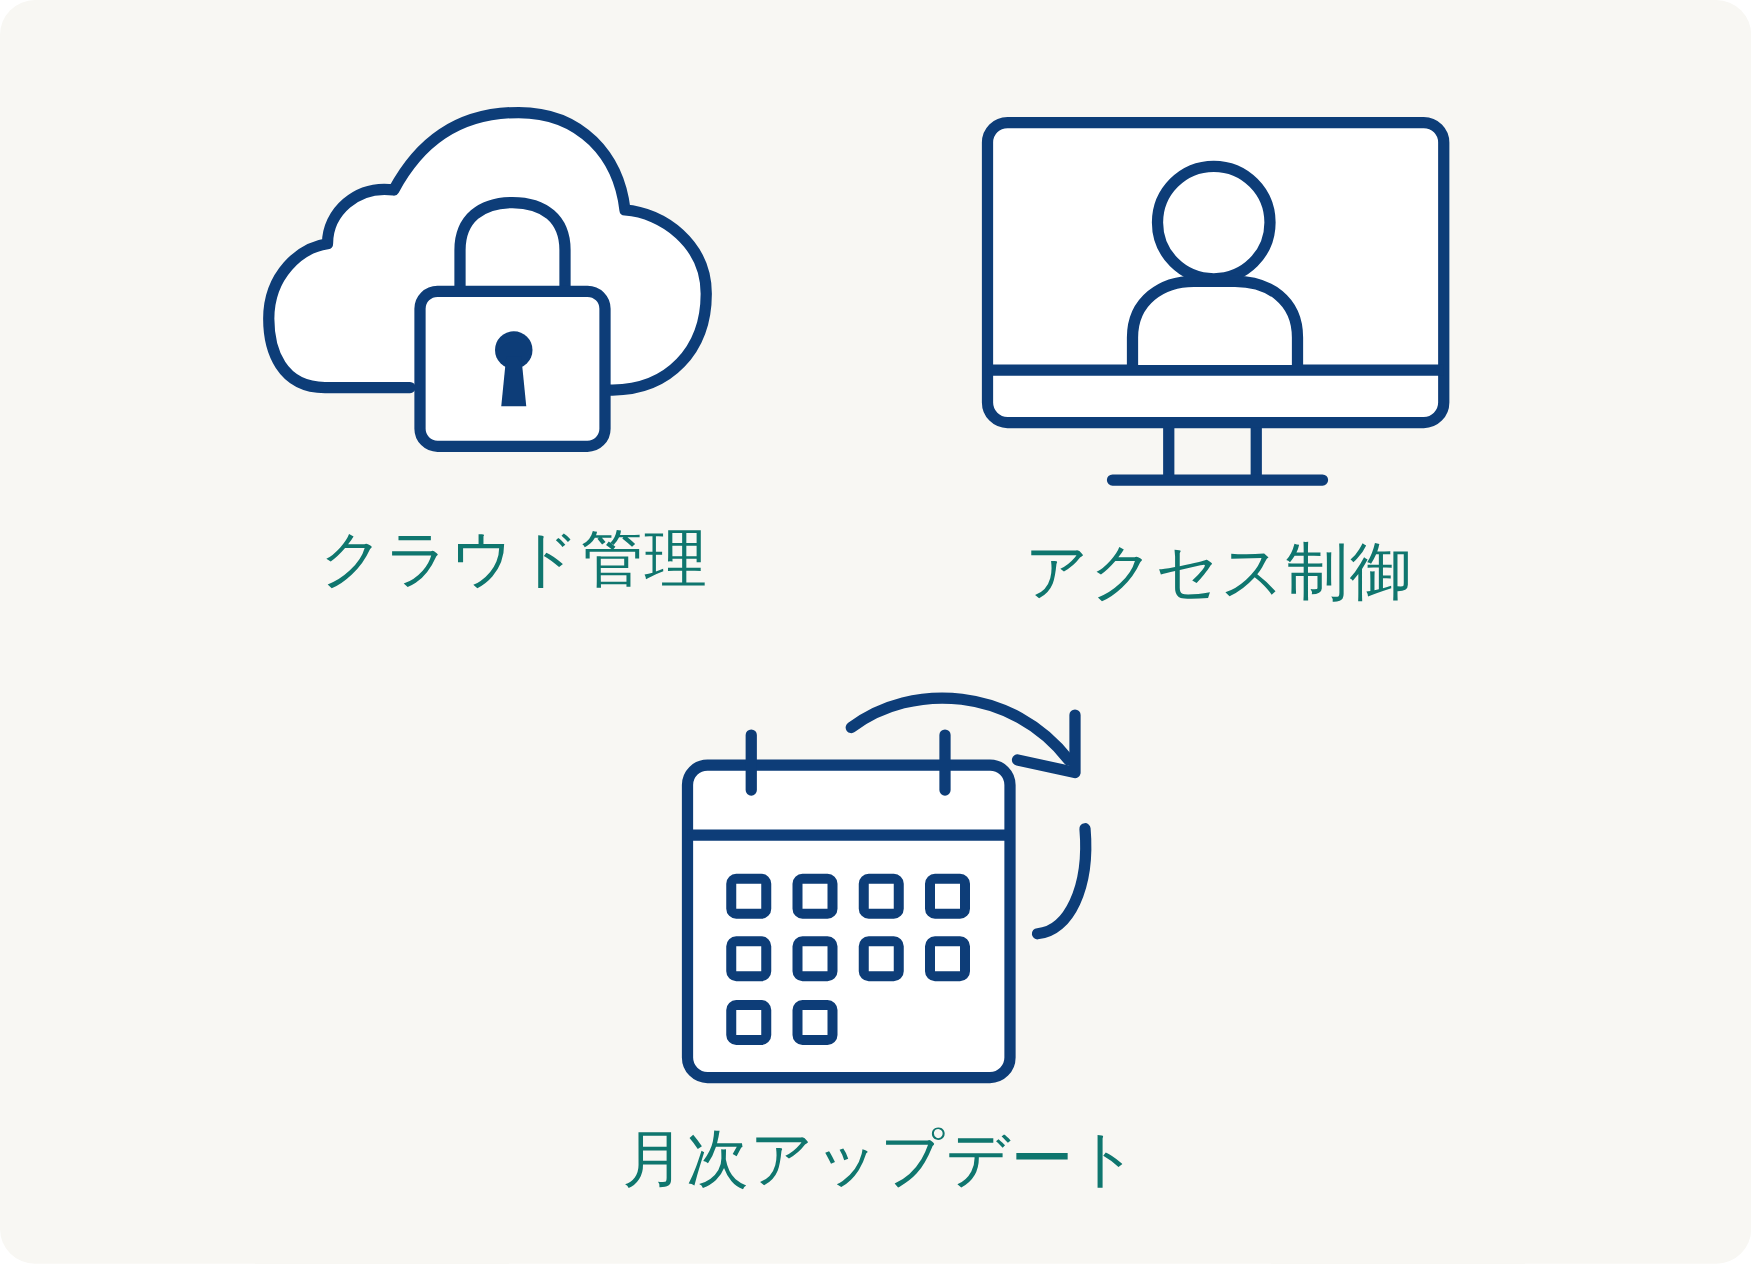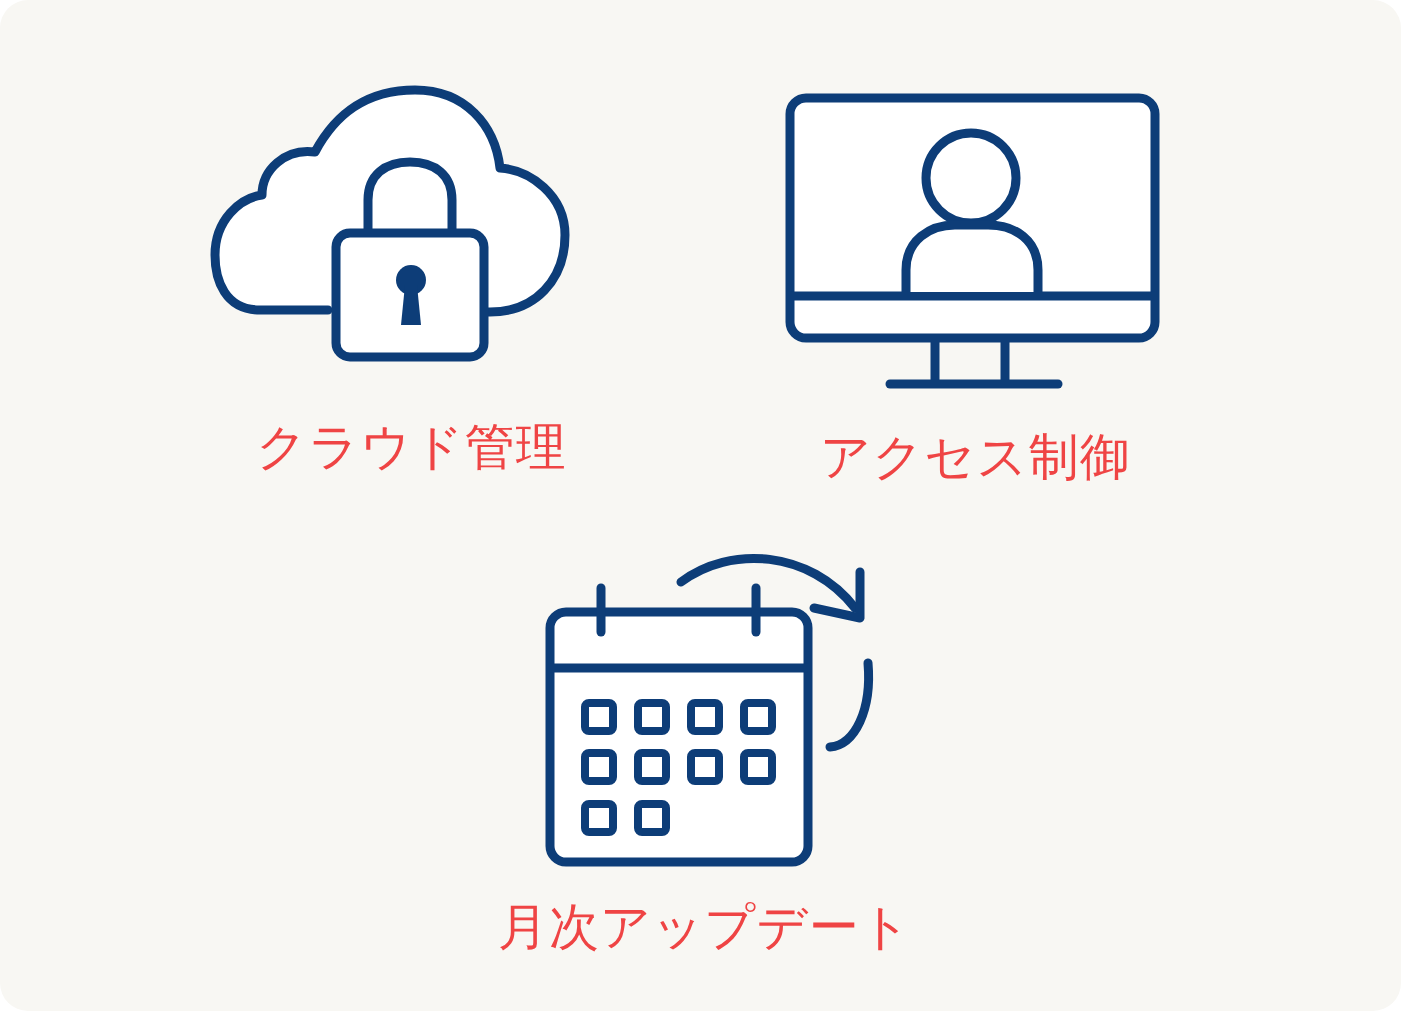--- a/index.html
+++ b/index.html
@@ -1,21 +1,21 @@
 <!DOCTYPE html>
 <html><head>
 <meta charset="utf-8">
 <style>
   html, body { margin: 0; padding: 0; background: #ffffff; }
   body { width: 1401px; height: 1011px; position: relative; overflow: hidden;
          font-family: "DejaVu Sans", "Liberation Sans", sans-serif; }
   .card { position: absolute; left: 0; top: 0; width: 1401px; height: 1011px;
           background: #f8f7f3; border-radius: 28px; }
   .icon { position: absolute; }
-  .label { position: absolute; color: #ef4444; font-size: 50px; line-height: 1;
+  .label { position: absolute; color: #0f766e; font-size: 50px; line-height: 1;
            white-space: nowrap; letter-spacing: 1px; }
   svg { display: block; overflow: visible; }
 </style>
 </head>
 <body>
 
 <div class="card">
 
   <div class="icon" style="left:200px; top:80px;">
     <svg width="400" height="300" viewBox="0 0 400 300">

